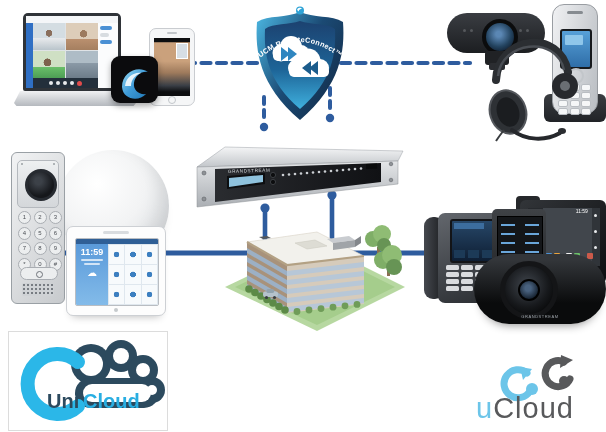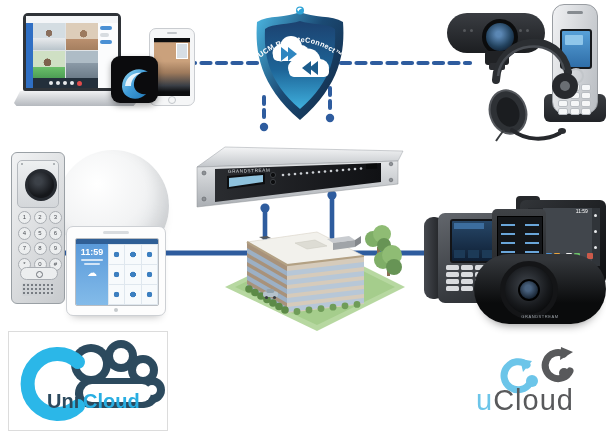--- a/index.html
+++ b/index.html
@@ -546,21 +546,21 @@
             <circle cx="143" cy="58" r="5"></circle>
           <rect x="74" y="52" width="68" height="18" rx="9"></rect>
         </g>
         <path d="M69,30 A30,30 0 1 0 69,74" stroke="#2BB7E8" stroke-width="14" fill="none" stroke-linecap="round"></path>
       </g>
       <text x="38" y="76" font-size="20" font-weight="bold" fill="#2C4A5E">Uni</text>
       <text x="74" y="76" font-size="20" font-weight="bold" fill="#29AEE2">Cloud</text>
     </svg>
   </div>
 
-  <div class="abs" style="left:452px;top:340px;width:150px;height:80px;z-index:2">
+  <div class="abs" style="left:452px;top:348px;width:150px;height:80px;z-index:2">
     <svg width="150" height="80" viewBox="0 0 150 80">
       <g>
         <path d="M118,31 A13,13 0 1 1 112,14" stroke="#58595B" stroke-width="7" fill="none" stroke-linecap="round"></path>
         <polygon points="109,7 121,12 108,20" fill="#58595B"></polygon>
         <path d="M78,43 A14,14 0 1 1 75,25" stroke="#6CC5E9" stroke-width="7" fill="none" stroke-linecap="round"></path>
         <polygon points="68,19 80,21 71,32" fill="#6CC5E9"></polygon>
         <circle cx="80" cy="41" r="6" fill="#6CC5E9"></circle>
         <circle cx="112" cy="33" r="5" fill="#58595B"></circle>
       </g>
       <text x="24" y="70" font-size="29" letter-spacing="1"><tspan fill="#6CC5E9">u</tspan><tspan fill="#58595B">Cloud</tspan></text>

